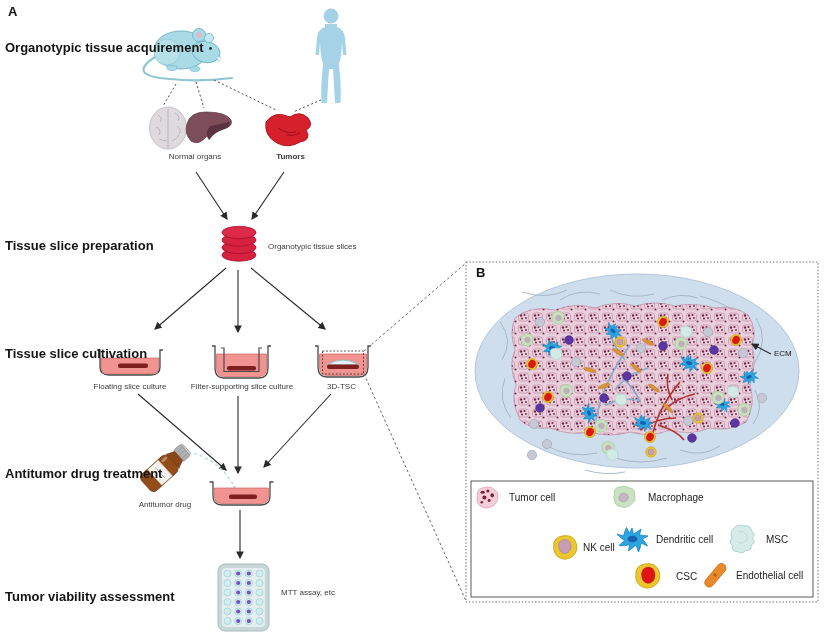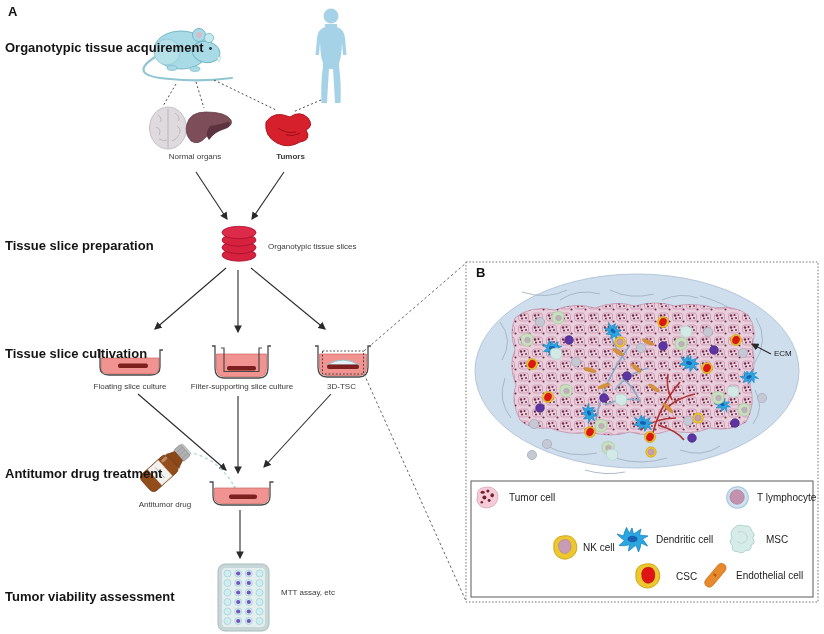--- a/index.html
+++ b/index.html
@@ -366,28 +366,28 @@
     <ellipse cx="10" cy="9" rx="2.4" ry="1.8" fill="#7a1f35"></ellipse>
         <circle cx="16" cy="7.5" r="1.8" fill="#7a1f35"></circle>
     <ellipse cx="21" cy="12.5" rx="2" ry="2.4" fill="#7a1f35"></ellipse>
         <circle cx="12" cy="15" r="2.3" fill="#7a1f35"></circle>
     <circle cx="17.5" cy="18.5" r="1.7" fill="#7a1f35"></circle>
         <circle cx="9" cy="20.5" r="1.5" fill="#7a1f35"></circle>
   </svg>
   <span>Tumor cell</span>
 </div>
 
-
-<div class="legend-item" style="left:724px;top:484px;gap:6px;">
-  <svg width="27" height="27" viewBox="0 0 30 30">
-    <circle cx="15" cy="15" r="12" fill="#cfe2f0" stroke="#a6c6de" stroke-width="1.2"></circle>
-    <circle cx="14.5" cy="14.5" r="8" fill="#c393ad" stroke="#ae809c" stroke-width="0.8"></circle>
-  </svg>
-  <span>T lymphocyte</span>
-</div>
+<div class="legend-item" style="left:610px;top:483px;gap:10px;">
+  <svg width="28" height="29" viewBox="0 0 30 30">
+    <path d="M5 12 Q3 5 10 4 Q15 1.5 20 4.5 Q27 5 26 12 Q28.5 18 23 22 Q18 27 12.5 25 Q5.5 24.5 5 18 Q3 15 5 12 Z" fill="#cbe2c2" stroke="#a8cb9e" stroke-width="1"></path>
+    <ellipse cx="14.5" cy="15" rx="5.2" ry="4.6" transform="rotate(-15 14.5 15)" fill="#c6b6c0" stroke="#ac9aa8" stroke-width="0.6"></ellipse>
+  </svg>
+  <span>Macrophage</span>
+</div>
+
 
 
 <div class="legend-item" style="left:614px;top:524px;gap:6px;">
   <svg width="36" height="30" viewBox="0 0 36 30">
     <path d="M18 4 L19.5 10 Q23 8 27 5 L25.5 11 Q29.5 11.5 34 12 L28.5 15 Q31.5 18.5 33.5 22 L27 19 Q26.5 24 24.5 28 L22 21 Q18.5 24 14.5 27 L15.5 20.5 Q11 22.5 5 21.5 L10.5 16.5 Q6.5 14 3 10 L9.5 12 Q10.5 7.5 12.5 3.5 L15.5 9.5 Q16.5 6.5 18 4 Z" fill="#2aa6e0" stroke="#1884c4" stroke-width="0.8"></path>
     <ellipse cx="18.5" cy="15" rx="5" ry="3.2" fill="#1b5fb0"></ellipse>
   </svg>
   <span>Dendritic cell</span>
 </div>
 

